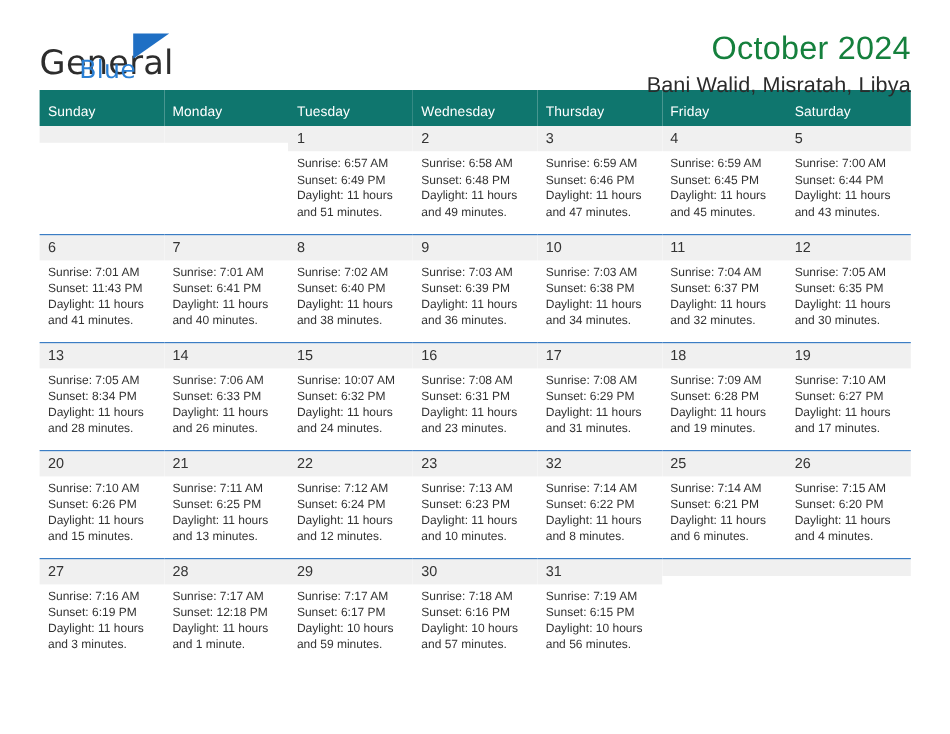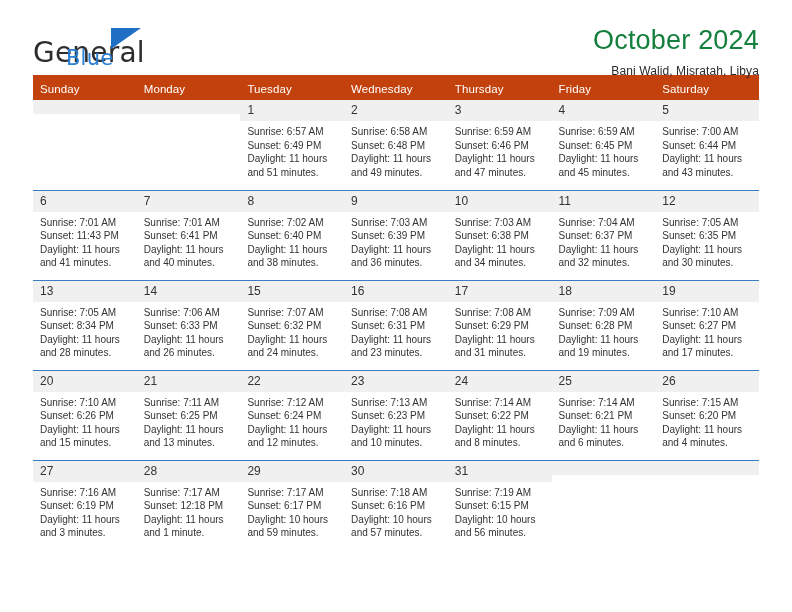--- a/index.html
+++ b/index.html
@@ -72,42 +72,42 @@
     padding-top: 0px;
   }
   .cal-title {
     font-size: 27px;
     font-weight: 400;
     color: #15803d;
     line-height: 32px;
     letter-spacing: 0.2px;
   }
   .cal-subtitle {
-    font-size: 12px;
+    font-size: 18px;
     font-weight: 400;
     color: #2b2b2b;
     line-height: 20px;
     margin-top: 5px;
     letter-spacing: 0.1px;
   }
 
   
   .calendar {
     width: 726px;
     border-collapse: collapse;
     table-layout: fixed;
     margin-top: 3px;
   }
   .calendar th {
-    background: #c2410c;
+    background: #0f766e;
     color: #ffffff;
     font-size: 11.5px;
     font-weight: 400;
     text-align: left;
-    padding: 8px 0 5px 7px;
+    padding: 13px 0 5px 7px;
     height: 20px;
     box-sizing: border-box;
     letter-spacing: 0.1px;
   }
   .calendar td {
     vertical-align: top;
     padding: 0;
     width: 103.7px;
     height: 90px;
     box-sizing: border-box;
@@ -305,21 +305,21 @@
           <div class="dayinfo">
             <div>Sunrise: 7:06 AM</div>
             <div>Sunset: 6:33 PM</div>
             <div>Daylight: 11 hours</div>
             <div>and 26 minutes.</div>
           </div>
         </td>
         <td>
           <div class="daynum">15</div>
           <div class="dayinfo">
-            <div>Sunrise: 7:07 AM</div>
+            <div>Sunrise: 10:07 AM</div>
             <div>Sunset: 6:32 PM</div>
             <div>Daylight: 11 hours</div>
             <div>and 24 minutes.</div>
           </div>
         </td>
         <td>
           <div class="daynum">16</div>
           <div class="dayinfo">
             <div>Sunrise: 7:08 AM</div>
             <div>Sunset: 6:31 PM</div>
@@ -387,21 +387,21 @@
         <td>
           <div class="daynum">23</div>
           <div class="dayinfo">
             <div>Sunrise: 7:13 AM</div>
             <div>Sunset: 6:23 PM</div>
             <div>Daylight: 11 hours</div>
             <div>and 10 minutes.</div>
           </div>
         </td>
         <td>
-          <div class="daynum">24</div>
+          <div class="daynum">32</div>
           <div class="dayinfo">
             <div>Sunrise: 7:14 AM</div>
             <div>Sunset: 6:22 PM</div>
             <div>Daylight: 11 hours</div>
             <div>and 8 minutes.</div>
           </div>
         </td>
         <td>
           <div class="daynum">25</div>
           <div class="dayinfo">

